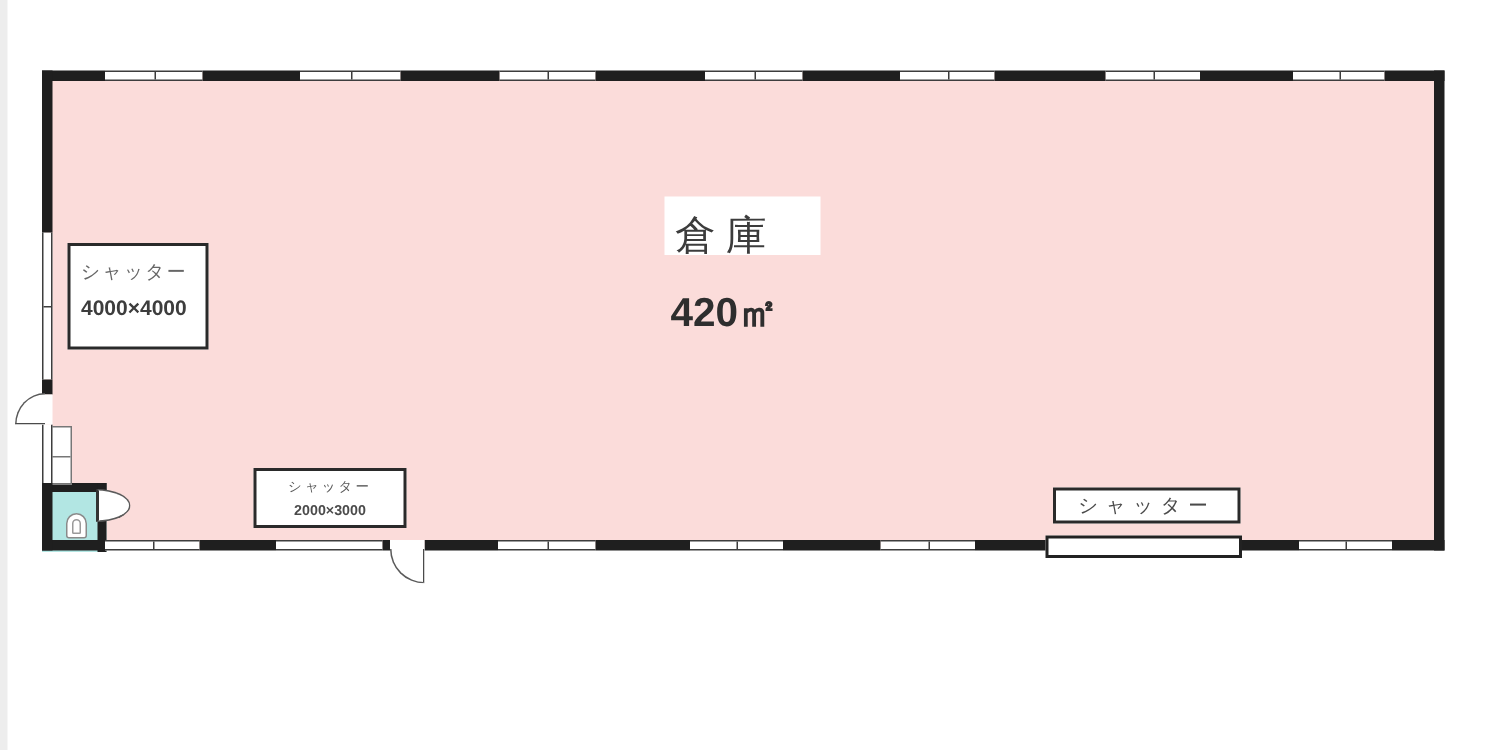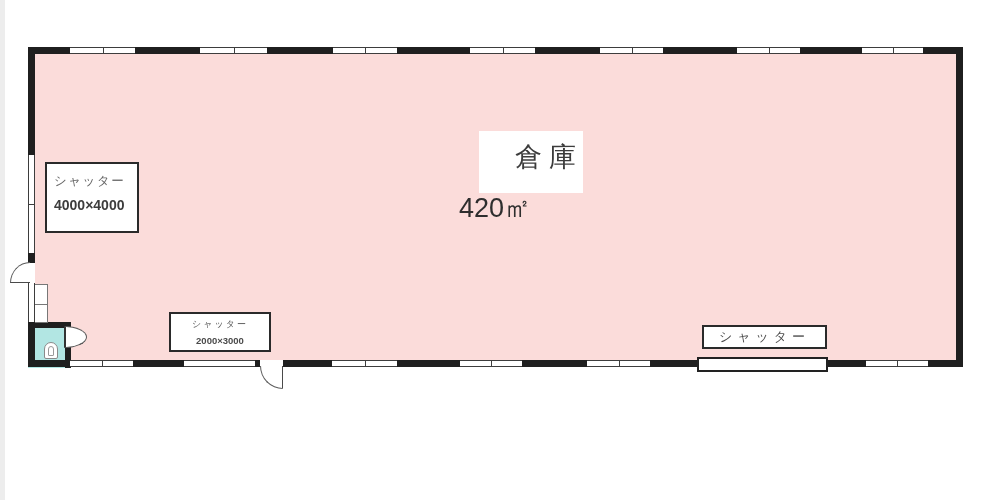--- a/index.html
+++ b/index.html
@@ -73,28 +73,27 @@
   .label-box{position:absolute;background:#fff;border:2px solid #2a2a2a;color:#555;}
   .label-left{left:45px;top:162px;width:94px;height:71px;padding:11px 0 0 7px;}
   .label-left .l1{font-size:12.5px;color:#666;letter-spacing:1.5px;line-height:1;}
   .label-left .l2{font-size:14px;color:#3d3d3d;font-weight:700;margin-top:10px;line-height:1;}
   .label-bc{left:169px;top:312px;width:102px;height:40px;text-align:center;padding-top:6px;}
   .label-bc .l1{font-size:9px;color:#5a5a5a;letter-spacing:2px;line-height:1;}
   .label-bc .l2{font-size:9.5px;color:#4a4a4a;font-weight:700;margin-top:7px;line-height:1;}
   .label-br{left:702px;top:325px;width:125px;height:24px;text-align:center;}
   .label-br .l1{font-size:13px;color:#4a4a4a;letter-spacing:5px;line-height:20px;}
   .room-label-box{
-    position:absolute;left:443px;top:131px;width:104px;height:62px;background:#fff;
-    text-align:right;
-    margin-left:36px;
+    position:absolute;left:443px;top:131px;width:104px;height:39px;background:#fff;
+    text-align:left;
   }
   .room-label-box .t{font-size:27px;color:#3c3c3c;letter-spacing:7px;line-height:53px;padding-left:7px;}
   .area-label{
-    position:absolute;left:425px;top:190px;width:140px;text-align:center;
-    font-size:27px;font-weight:400;color:#2e2e2e;
+    position:absolute;left:413px;top:190px;width:140px;text-align:center;
+    font-size:27px;font-weight:700;color:#2e2e2e;
   }
 </style>
 </head>
 <body>
 
 <div class="abs" style="left:0;top:0;width:1000px;height:500px;">
 
   <div class="page-strip"></div>
 
   <div class="floor"></div>

